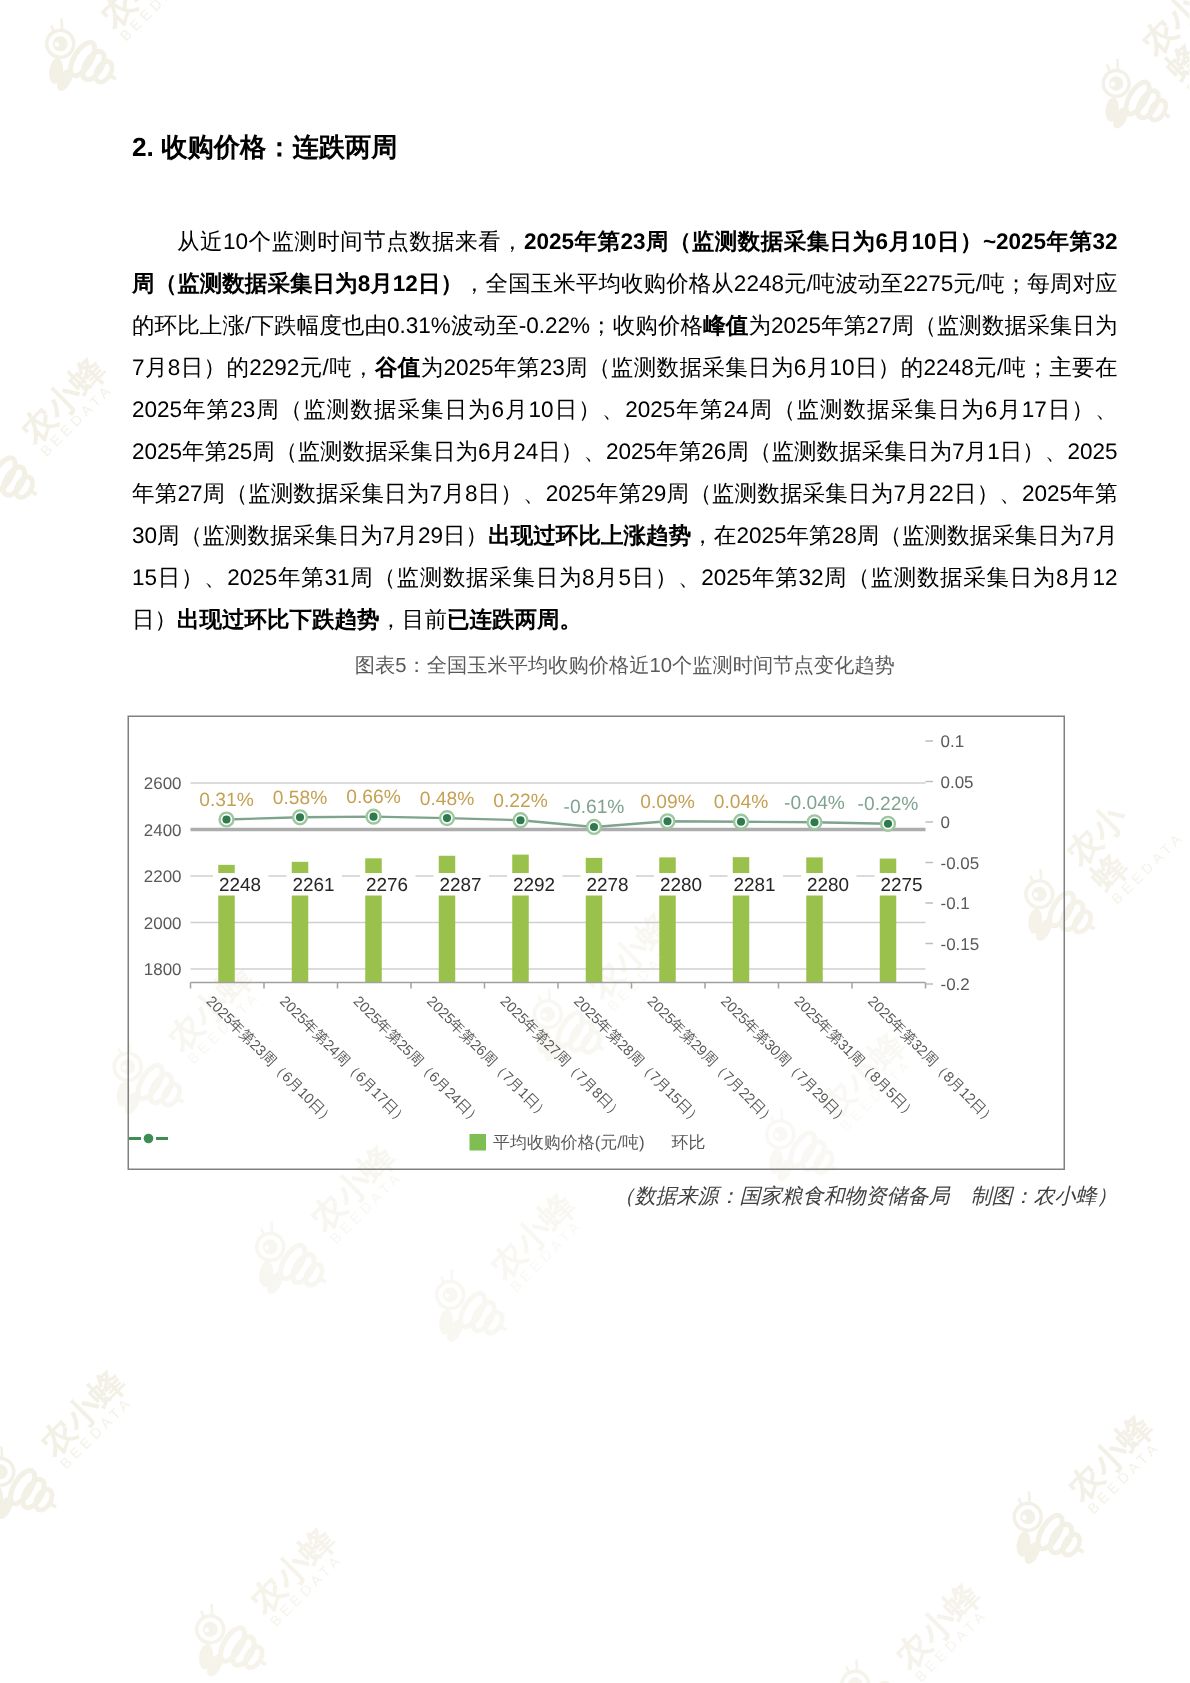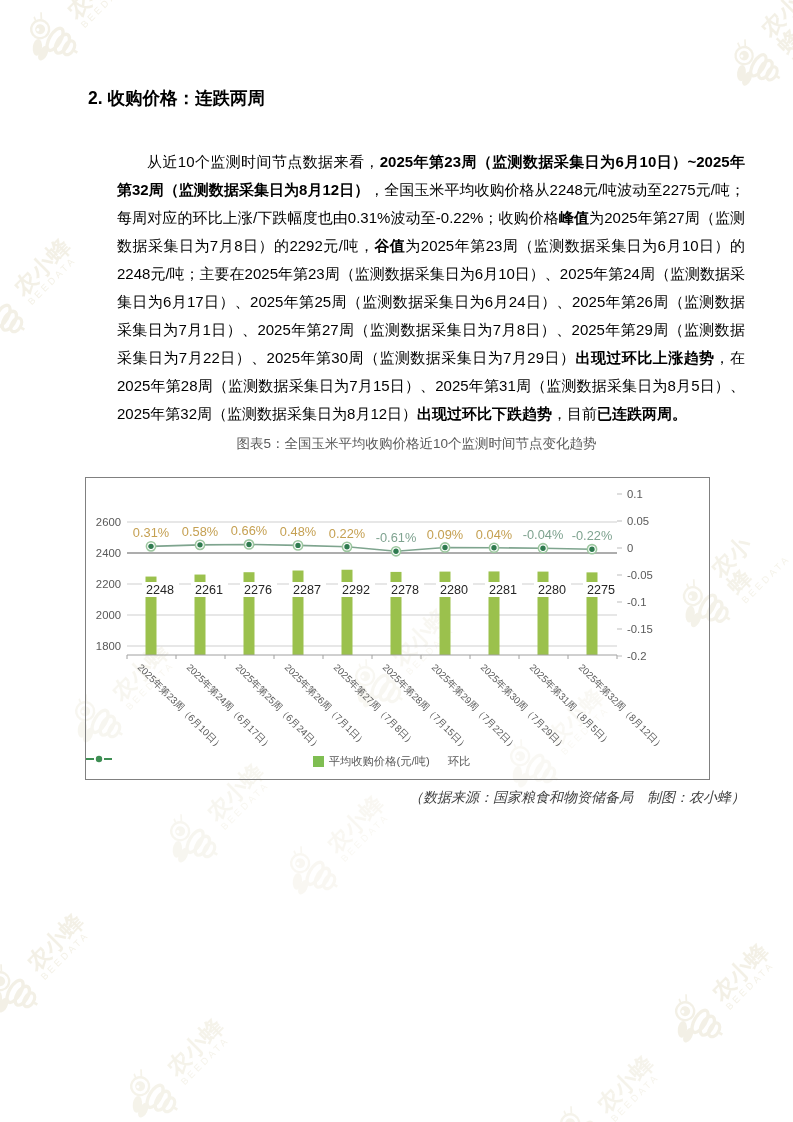--- a/index.html
+++ b/index.html
@@ -9,21 +9,21 @@
   #wm-layer{position:absolute;inset:0;z-index:0;pointer-events:none;}
   .wm{position:absolute;display:flex;align-items:center;gap:5px;transform:rotate(-45deg);}
   .wmtxt{display:flex;flex-direction:column;line-height:1.05;}
   .wmbrand{font-size:23px;font-weight:700;color:#e8e3cf;}
   .wmsub{font-size:9.5px;letter-spacing:3px;color:#e8e3cf;}
   
   .content{position:relative;z-index:1;padding:86px 48px 0 88px;}
   .heading{font-size:17.5px;font-weight:700;color:#000;margin:0 0 38px 0;}
   .para{font-size:15px;line-height:28px;color:#000;text-align:justify;text-indent:2em;margin:0 0 22px 0;}
   .para b{font-weight:700;}
-  .para:last-of-type{margin-bottom:8px;margin-left:29px;}
+  .para:last-of-type{margin-bottom:8px;}
   .caption{font-size:13.5px;color:#595959;text-align:center;line-height:16px;margin:0 0 25px 0;}
   .chart-panel{position:relative;width:623px;height:301px;border:1px solid #808080;margin-left:-3px;background:transparent;}
   .chart-panel svg{position:absolute;left:0;top:0;}
   .legend{position:absolute;left:0;right:12px;bottom:10px;display:flex;justify-content:center;align-items:center;gap:18px;font-size:11.3px;color:#595959;}
   .legend-item{display:flex;align-items:center;gap:5px;}
   .sw{width:11px;height:11px;background:#7fbe52;display:inline-block;}
   .src{font-size:14px;color:#404040;text-align:right;margin-top:9px;font-style:italic;}
 </style>
 </head>
 <body>

